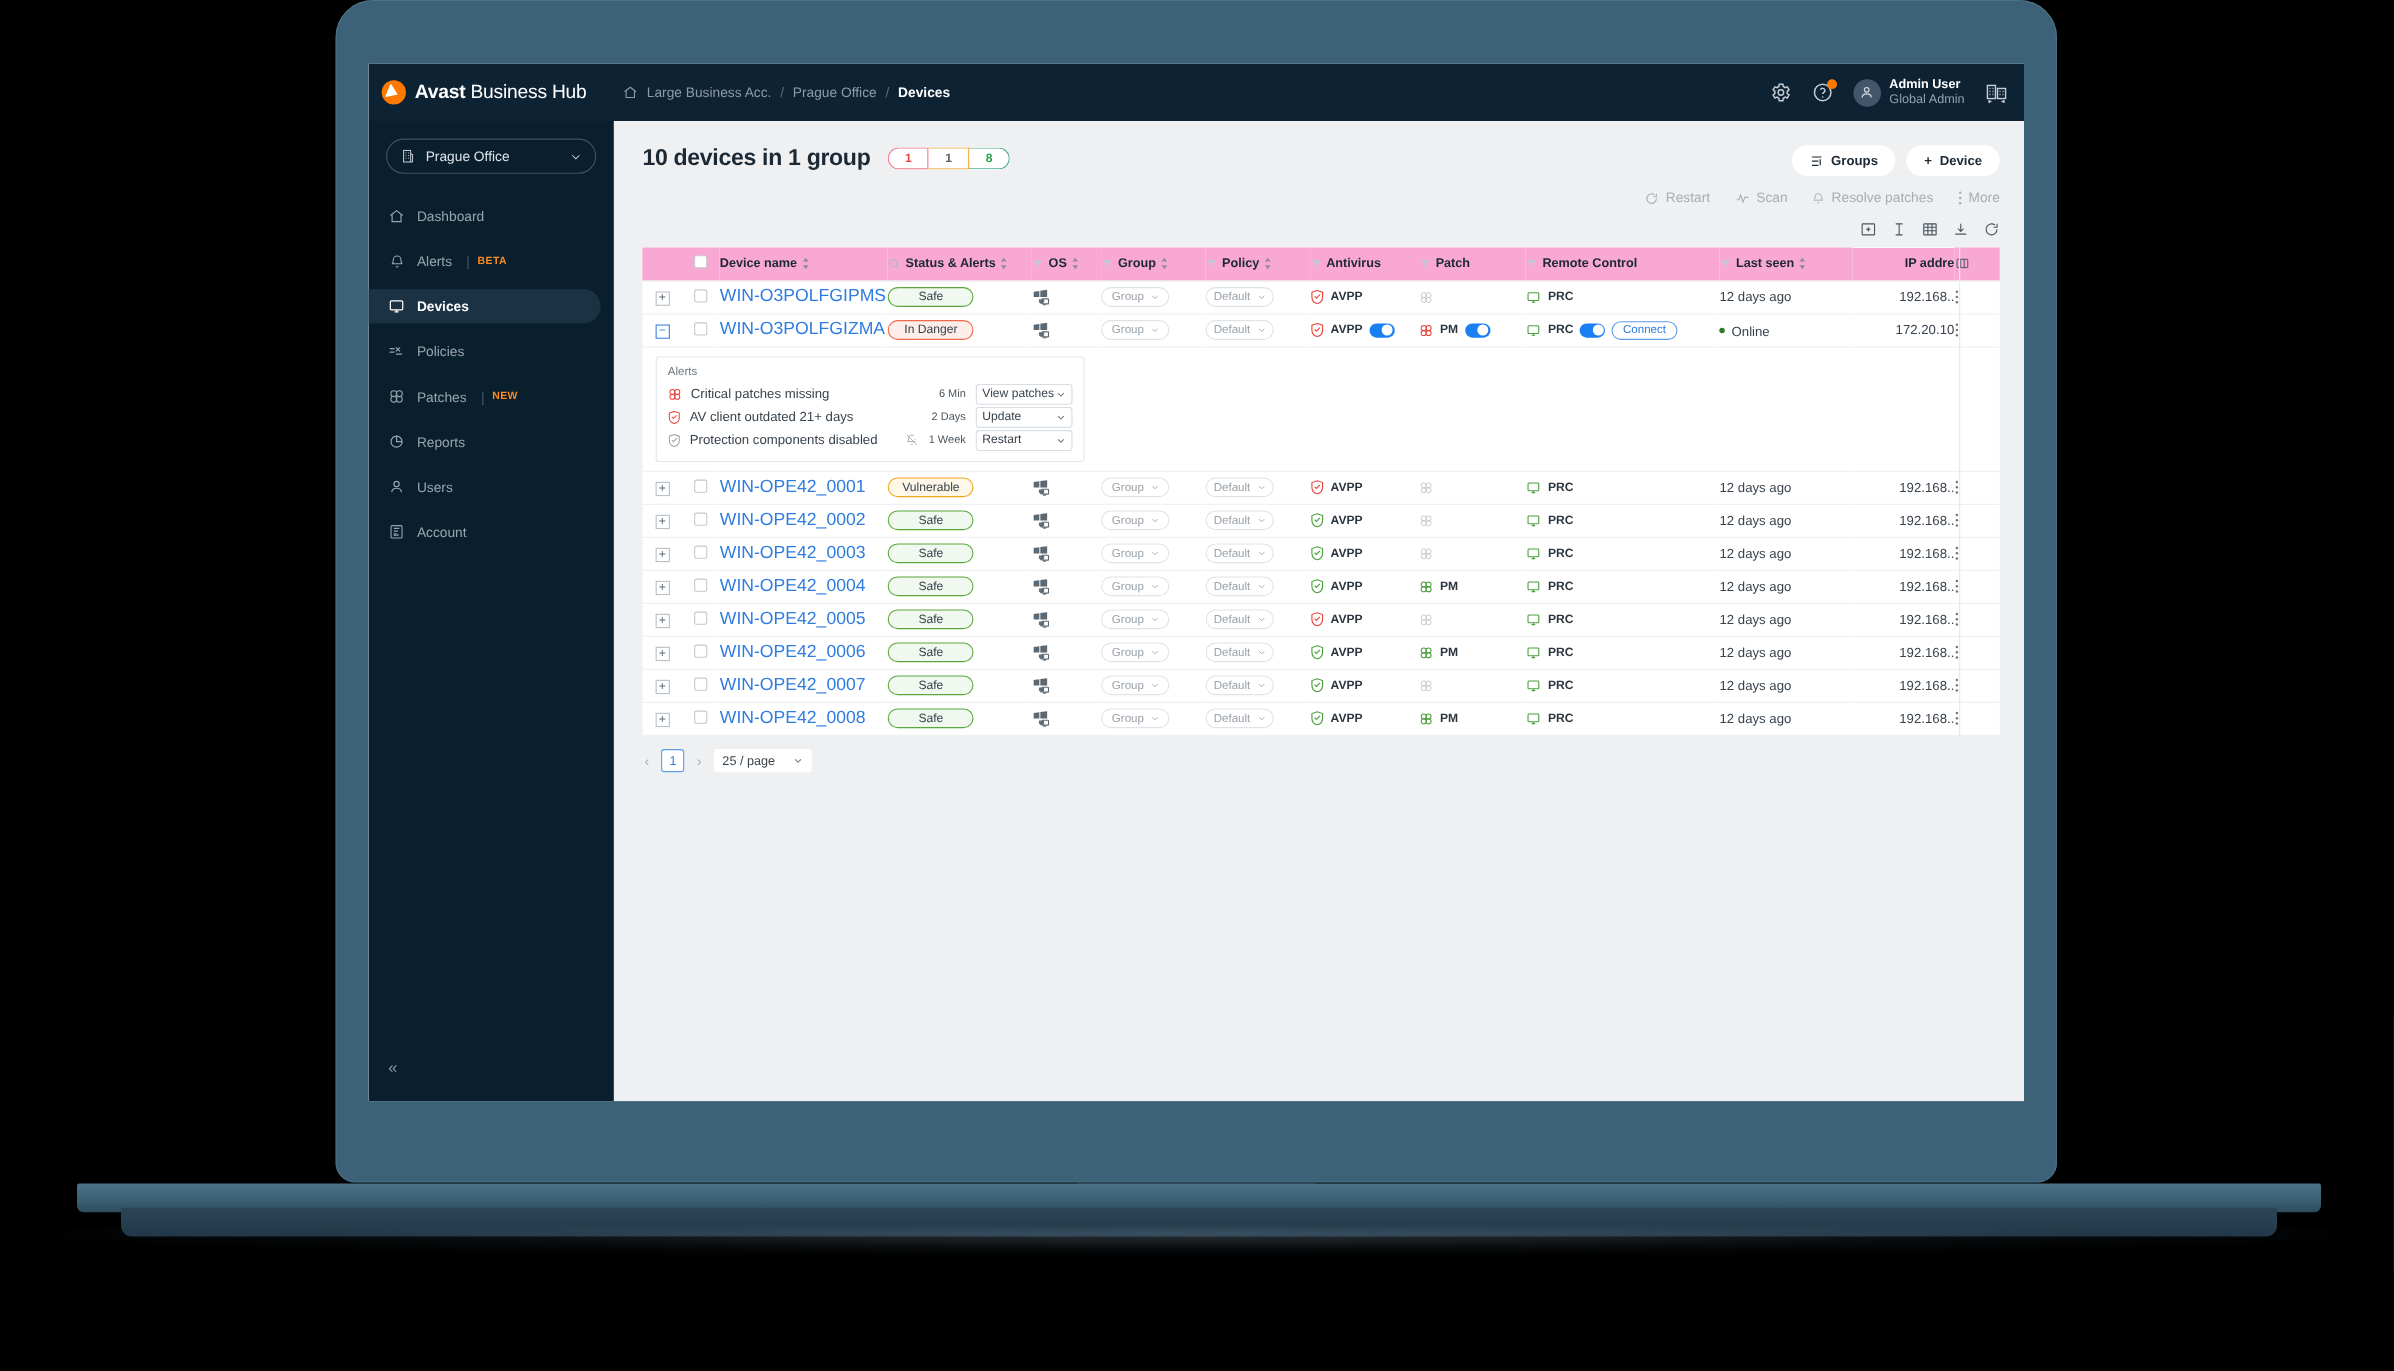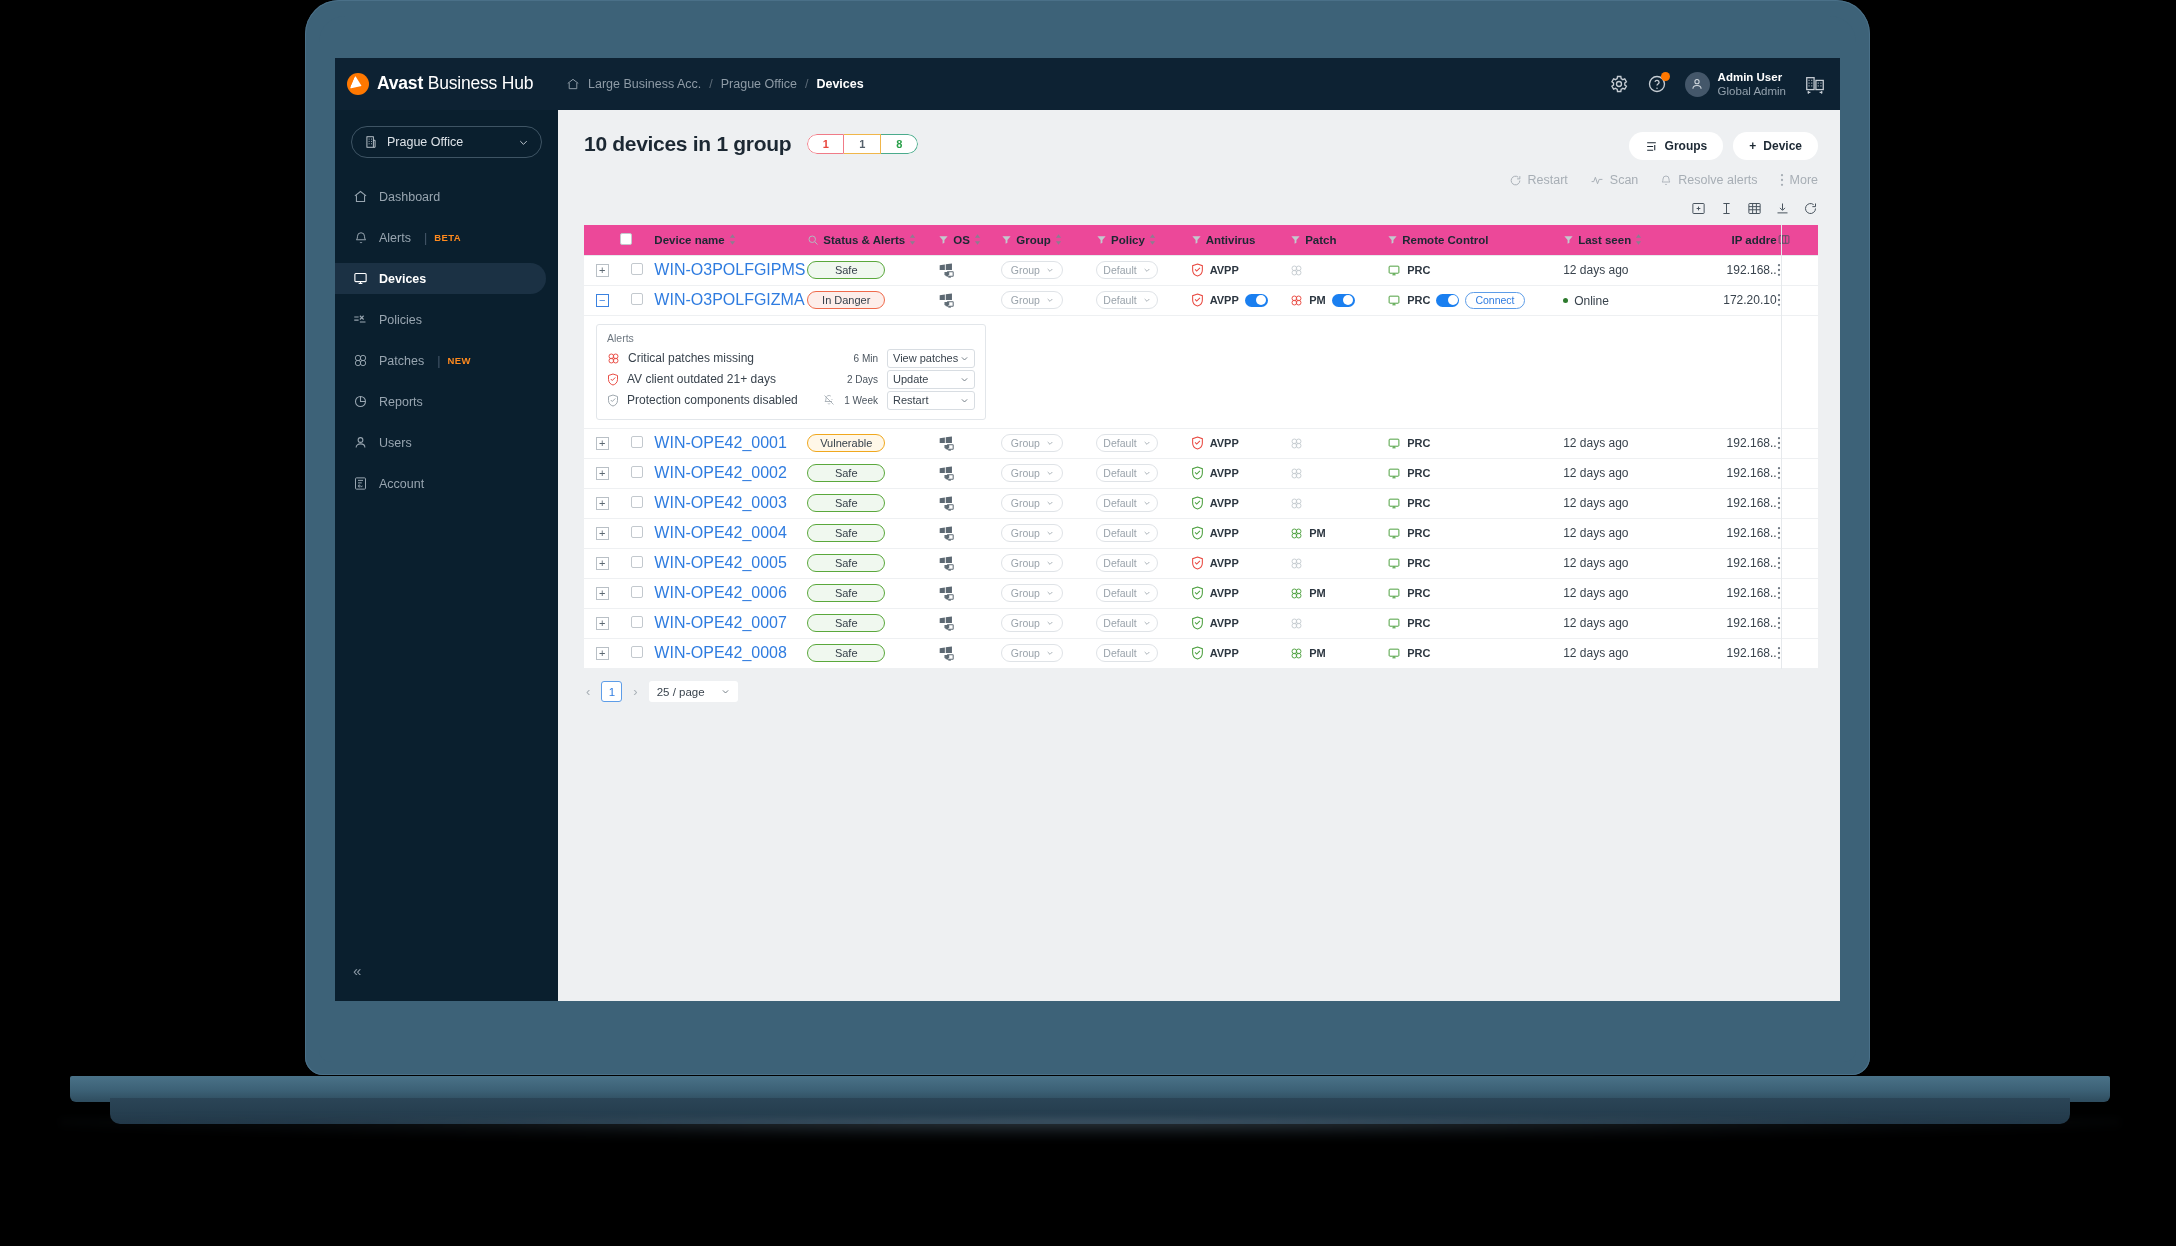--- a/index.html
+++ b/index.html
@@ -154,22 +154,22 @@
 
   .sub-actions { display: flex; justify-content: flex-end; align-items: center; gap: 22px; margin-top: 10px; height: 20px; }
   .sub-act { display: flex; align-items: center; gap: 6px; font-size: 12.5px; color: #a7aeb5; cursor: pointer; }
   .tool-row { display: flex; justify-content: flex-end; gap: 13px; margin-top: 11px; height: 16px; color: #49545e; }
   .tool-ico { cursor: pointer; }
 
   
   .table-wrap { background: #fff; margin-top: 8px; position: relative; flex: 0 0 auto; }
   .dtable { width: 100%; border-collapse: collapse; table-layout: fixed; }
   .dtable thead th {
-    background: #ec4899; height: 30px; font-size: 11.5px; color: #1c2833;
-    font-weight: 700; text-align: left; white-space: nowrap;
+    background: #f9a8d4; height: 30px; font-size: 11.5px; color: #1c2833;
+    font-weight: 700; text-align: center; white-space: nowrap;
     border-bottom: 1px solid #e6e9ec; padding: 0;
   }
   .th-inner { display: flex; align-items: center; gap: 4px; }
   .sort-ico { display: inline-flex; flex-direction: column; gap: 1px; opacity: .85; }
   .filter-ico { color: #c3c9ce; }
   .search-ico { color: #b3bac0; }
 
   .dtable tbody td {
     height: 30px; font-size: 12px; color: #39434d;
     border-bottom: 1px solid #eef0f2; padding: 0; vertical-align: middle;
@@ -476,21 +476,21 @@
             <svg width="14" height="13" viewBox="0 0 24 24" fill="none" stroke="#a7aeb5" stroke-width="1.8">
                 <path d="M2 14h4l3-8 4 12 3-8h6"></path>
               </svg>
             <span>Scan</span>
           </div>
           <div class="sub-act">
             <svg width="12" height="13" viewBox="0 0 24 24" fill="none" stroke="#a7aeb5" stroke-width="1.8">
                 <path d="M6 9a6 6 0 0 1 12 0c0 5 2 6 2 6H4s2-1 2-6z"></path>
                 <path d="M10.2 19a2 2 0 0 0 3.6 0"></path>
               </svg>
-            <span>Resolve alerts</span>
+            <span>Resolve patches</span>
           </div>
           <div class="sub-act">
             <svg width="4" height="14" viewBox="0 0 4 16" fill="#a7aeb5">
                 <circle cx="2" cy="2.5" r="1.3"></circle>
                 <circle cx="2" cy="8" r="1.3"></circle>
                 <circle cx="2" cy="13.5" r="1.3"></circle>
               </svg>
             <span>More</span>
           </div>
         </div>

